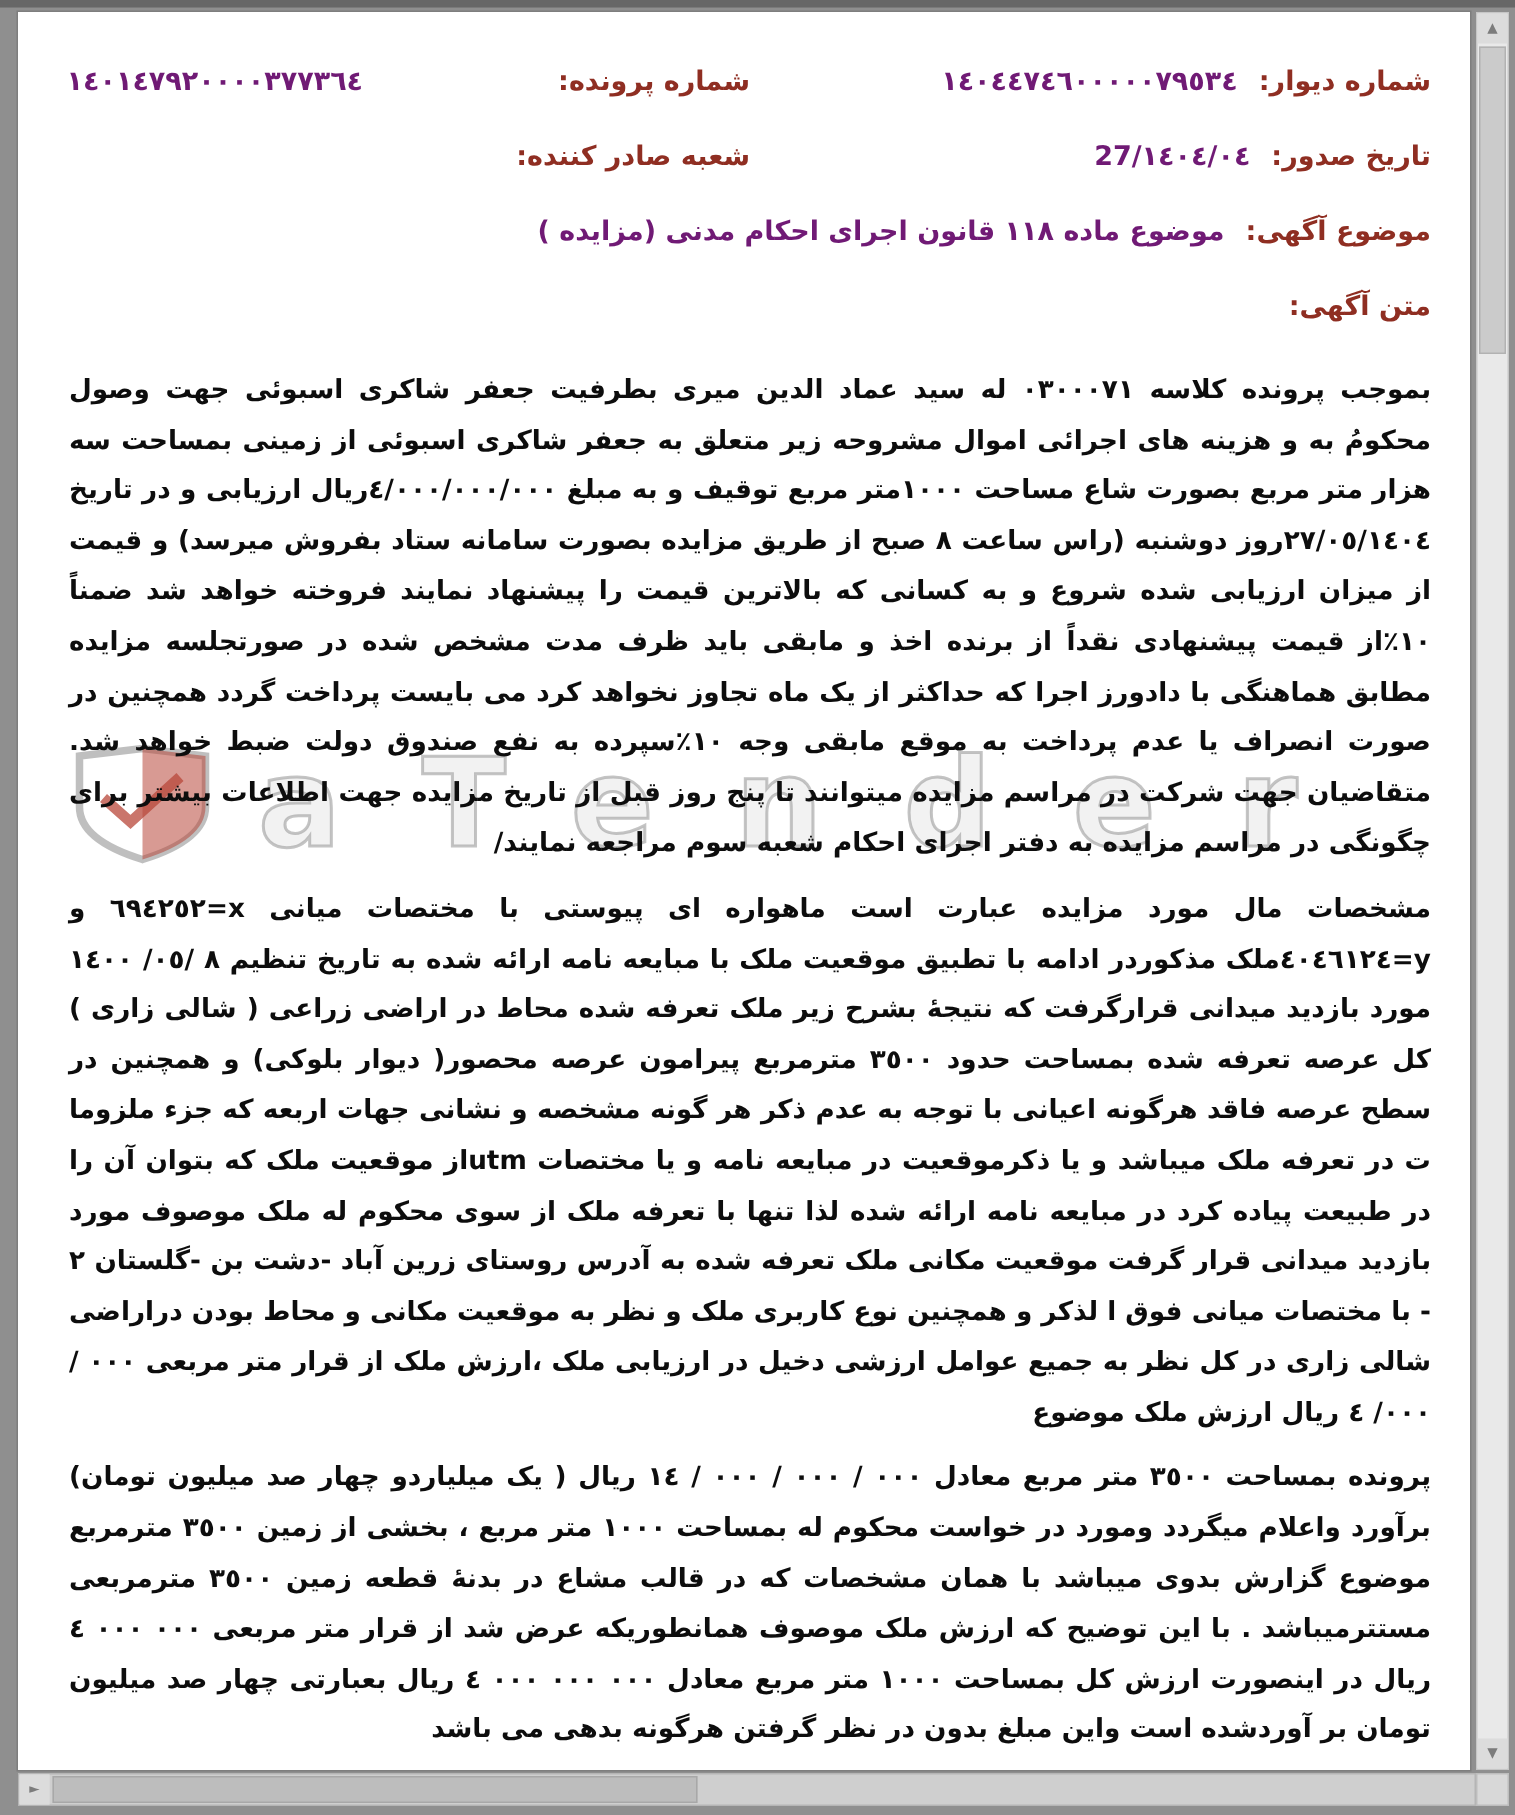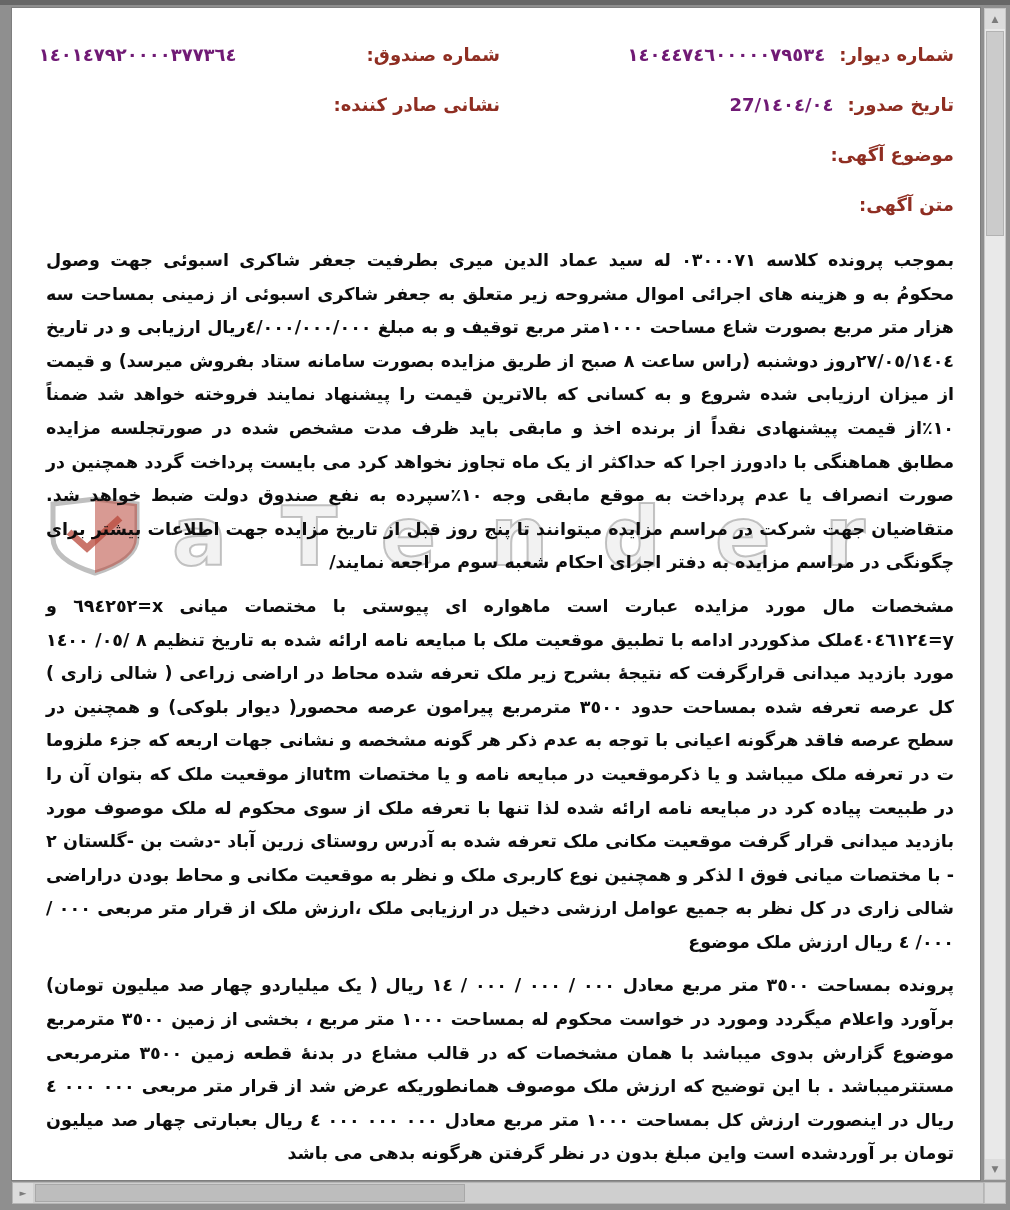--- a/index.html
+++ b/index.html
@@ -99,38 +99,39 @@
   </div>
 
   <div class="content">
 
     <div class="hrow">
       <div class="hcell half">
         <span class="lbl">شماره دیوار:</span>
         <span class="val">١٤٠٤٤٧٤٦٠٠٠٠٠٧٩٥٣٤</span>
       </div>
       <div class="hcell half gap-lg">
-        <span class="lbl">شماره صندوق:</span>
+        <span class="lbl">شماره پرونده:</span>
         <span class="val">١٤٠١٤٧٩٢٠٠٠٠٣٧٧٣٦٤</span>
       </div>
     </div>
 
     <div class="hrow">
       <div class="hcell half">
         <span class="lbl">تاریخ صدور:</span>
         <span class="val">١٤٠٤/٠٤/27</span>
       </div>
       <div class="hcell half">
-        <span class="lbl">نشانی صادر کننده:</span>
+        <span class="lbl">شعبه صادر کننده:</span>
       </div>
     </div>
 
     <div class="hrow">
       <div class="hcell">
         <span class="lbl">موضوع آگهی:</span>
+        <span class="val">موضوع ماده ١١٨ قانون اجرای احکام مدنی (مزایده )</span>
       </div>
     </div>
 
     <div class="hrow">
       <div class="hcell">
         <span class="lbl">متن آگهی:</span>
       </div>
     </div>
 
     <div class="body-text">

